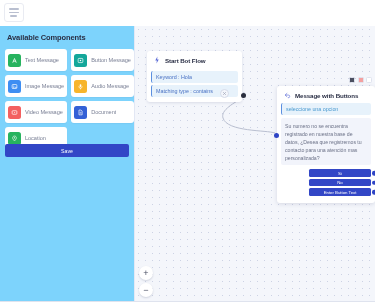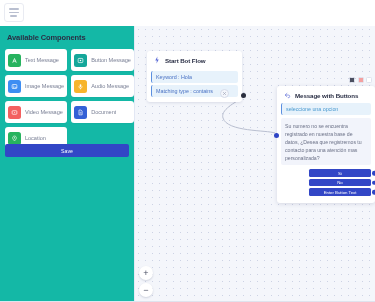--- a/index.html
+++ b/index.html
@@ -24,21 +24,21 @@
   .menu-btn i {
     display: block; height: 1.5px; background: #b9bfd0; border-radius: 1px;
   }
   .menu-btn i:nth-child(1) { width: 10px; }
   .menu-btn i:nth-child(2) { width: 10px; }
   .menu-btn i:nth-child(3) { width: 7px; align-self: flex-start; margin-left: 5px; }
 
   
   .sidebar {
     position: absolute; left: 0; top: 26px; width: 135px; height: 275px;
-    background: #14b8a6; border-right: 1px solid #e3e8f5;
+    background: #7dd3fc; border-right: 1px solid #e3e8f5;
     padding: 7px 5px 0 5px;
   }
   .sidebar-title {
     font-size: 7.5px; font-weight: bold; color: #2a2f45;
     letter-spacing: -0.1px; margin: 0 0 7px 2px;
   }
   .comp-grid {
     display: grid; grid-template-columns: 1fr 1fr; gap: 4px 4px;
   }
   .comp-card {

